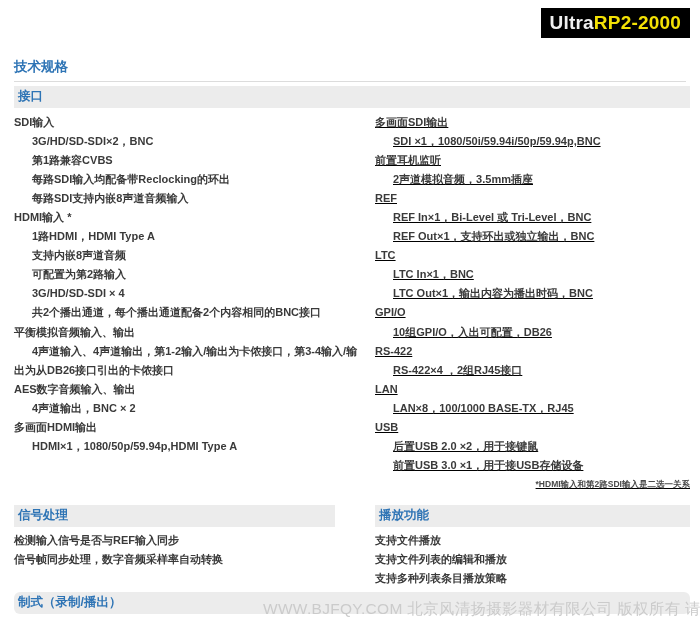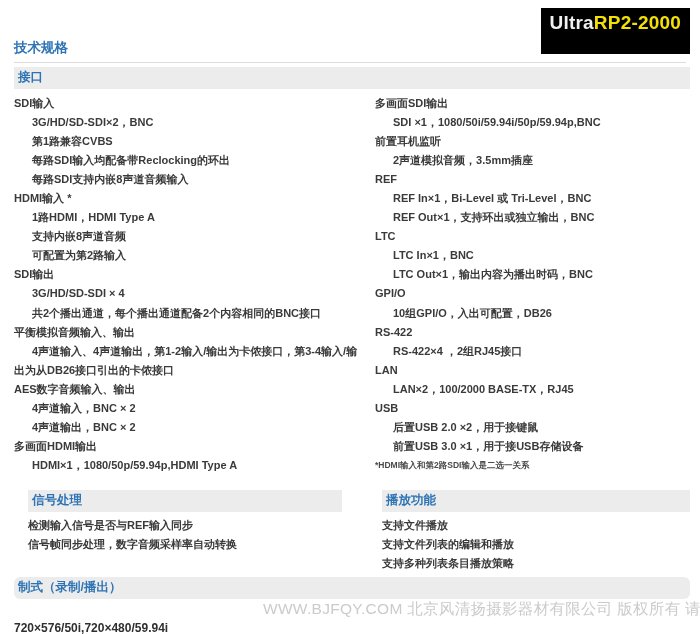--- a/index.html
+++ b/index.html
@@ -13,33 +13,33 @@
     background: #ffffff;
     overflow: hidden;
   }
 
   
   .logo {
     position: absolute;
     top: 8px;
     right: 10px;
     background: #000000;
-    padding: 3px 9px 20px 9px;
+    padding: 3px 9px 4px 9px;
     font-size: 19px;
     font-weight: bold;
     letter-spacing: 0.2px;
     line-height: 23px;
     z-index: 2;
   }
   .logo .brand-prefix { color: #f0f0f0; }
   .logo .brand-model  { color: #f3e105; }
 
   
   .page-title {
-    margin: 40px 0 0 14px;
+    margin: 59px 0 0 14px;
     font-size: 13.5px;
     font-weight: bold;
     color: #2e74b5;
     line-height: 16px;
   }
 
   .top-divider {
     margin: 6px 14px 0 14px;
     border: none;
     border-top: 1px solid #dcdcdc;
@@ -57,44 +57,44 @@
     padding-left: 4px;
   }
   .section-bar.full { margin: 4px 10px 0 14px; }
 
   
   .two-col {
     display: flex;
     margin: 5px 10px 0 14px;
   }
   .col-left  { width: 352px; }
-  .col-right { width: 324px; padding-left: 9px; }
+  .col-right { width: 324px; padding-left: 9px; text-decoration: underline; }
 
   .spec-line {
     font-size: 11px;
     font-weight: 600;
     color: #3a3a3a;
     line-height: 19.05px;
     text-indent: 0;
   }
   .spec-line.indent { text-indent: 18px; }
 
   .footnote {
     margin-top: 3px;
-    text-align: left;
+    text-align: right;
     font-size: 8.5px;
     font-weight: 600;
     color: #4a4a4a;
     line-height: 12px;
   }
 
   
   .row2 {
     display: flex;
-    margin: 15px 10px 0 28px;
+    margin: 15px 10px 0 14px;
   }
   .half-left  { width: 321px; }
   .half-right { width: 315px; margin-left: 40px; }
   .row2 .section-bar { margin: 0; }
   .row2-items { margin-top: 4px; }
 
   
   .format-bar { margin-top: 8px; border-radius: 6px; }
   .format-values {
     position: relative;
@@ -145,27 +145,25 @@
     <div class="col-left">
         <p class="spec-line">SDI输入</p>
         <p class="spec-line indent">3G/HD/SD-SDI×2，BNC</p>
         <p class="spec-line indent">第1路兼容CVBS</p>
         <p class="spec-line indent">每路SDI输入均配备带Reclocking的环出</p>
         <p class="spec-line indent">每路SDI支持内嵌8声道音频输入</p>
         <p class="spec-line">HDMI输入 *</p>
         <p class="spec-line indent">1路HDMI，HDMI Type A</p>
         <p class="spec-line indent">支持内嵌8声道音频</p>
         <p class="spec-line indent">可配置为第2路输入</p>
-        <p class="spec-line">SDI输出</p>
         <p class="spec-line indent">3G/HD/SD-SDI × 4</p>
         <p class="spec-line indent">共2个播出通道，每个播出通道配备2个内容相同的BNC接口</p>
         <p class="spec-line">平衡模拟音频输入、输出</p>
         <p class="spec-line indent">4声道输入、4声道输出，第1-2输入/输出为卡侬接口，第3-4输入/输出为从DB26接口引出的卡侬接口</p>
         <p class="spec-line">AES数字音频输入、输出</p>
-        <p class="spec-line indent">4声道输入，BNC × 2</p>
         <p class="spec-line indent">4声道输出，BNC × 2</p>
         <p class="spec-line">多画面HDMI输出</p>
         <p class="spec-line indent">HDMI×1，1080/50p/59.94p,HDMI Type A</p>
       </div>
     <div class="col-right">
       <div>
           <p class="spec-line">多画面SDI输出</p>
           <p class="spec-line indent">SDI ×1，1080/50i/59.94i/50p/59.94p,BNC</p>
           <p class="spec-line">前置耳机监听</p>
           <p class="spec-line indent">2声道模拟音频，3.5mm插座</p>
@@ -173,21 +171,21 @@
           <p class="spec-line indent">REF In×1，Bi-Level 或 Tri-Level，BNC</p>
           <p class="spec-line indent">REF Out×1，支持环出或独立输出，BNC</p>
           <p class="spec-line">LTC</p>
           <p class="spec-line indent">LTC In×1，BNC</p>
           <p class="spec-line indent">LTC Out×1，输出内容为播出时码，BNC</p>
           <p class="spec-line">GPI/O</p>
           <p class="spec-line indent">10组GPI/O，入出可配置，DB26</p>
           <p class="spec-line">RS-422</p>
           <p class="spec-line indent">RS-422×4 ，2组RJ45接口</p>
           <p class="spec-line">LAN</p>
-          <p class="spec-line indent">LAN×2，100/2000 BASE-TX，RJ45</p>
+          <p class="spec-line indent">LAN×8，100/1000 BASE-TX，RJ45</p>
           <p class="spec-line">USB</p>
           <p class="spec-line indent">后置USB 2.0 ×2，用于接键鼠</p>
           <p class="spec-line indent">前置USB 3.0 ×1，用于接USB存储设备</p>
         </div>
       <div class="footnote">*HDMI输入和第2路SDI输入是二选一关系</div>
     </div>
   </div>
 
   <div class="row2">
     <div class="half-left">

